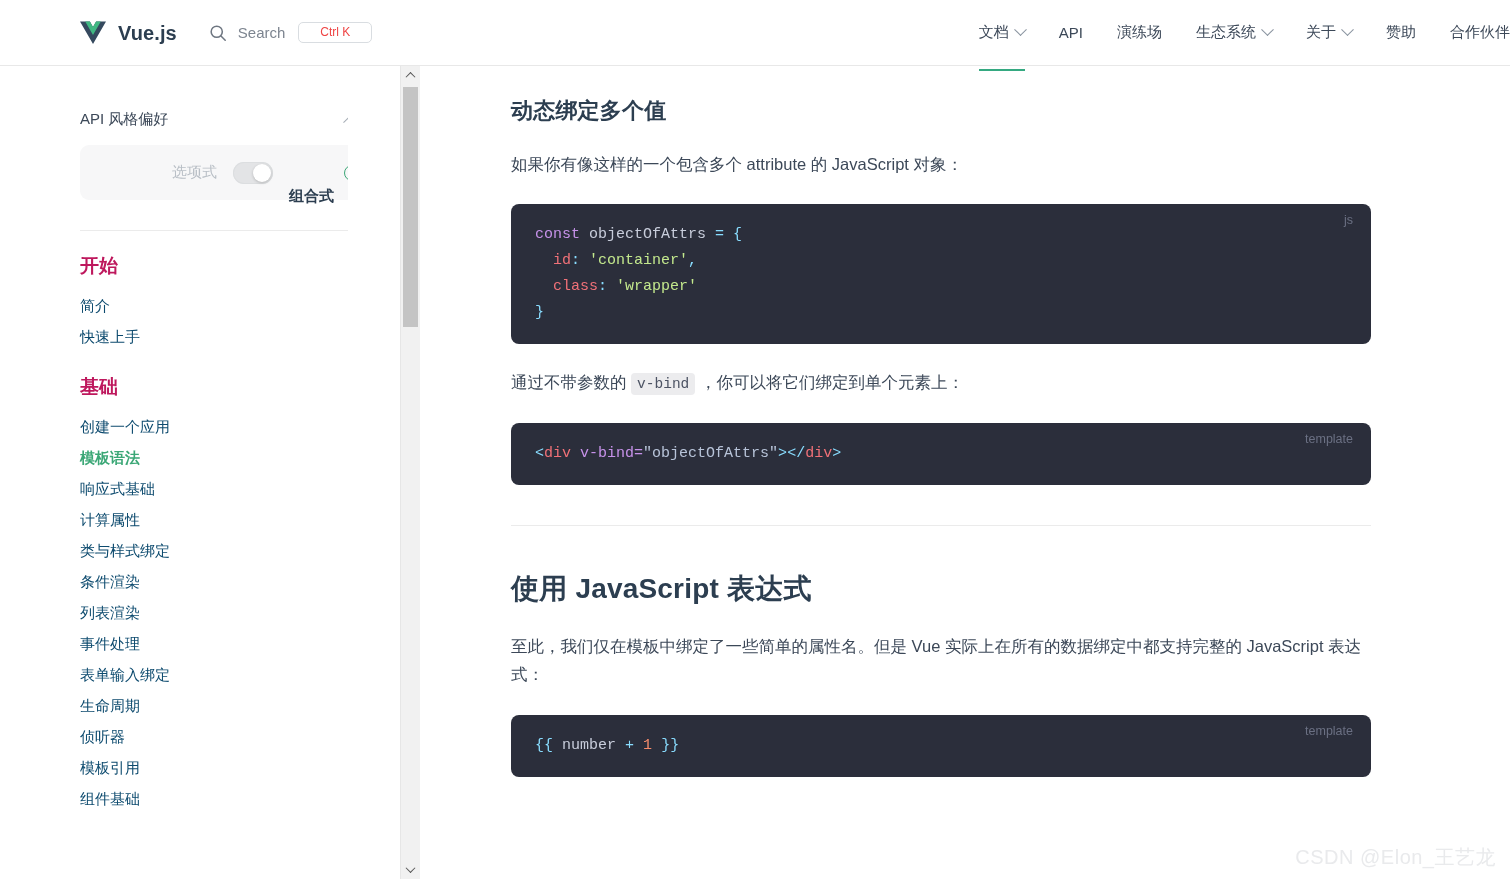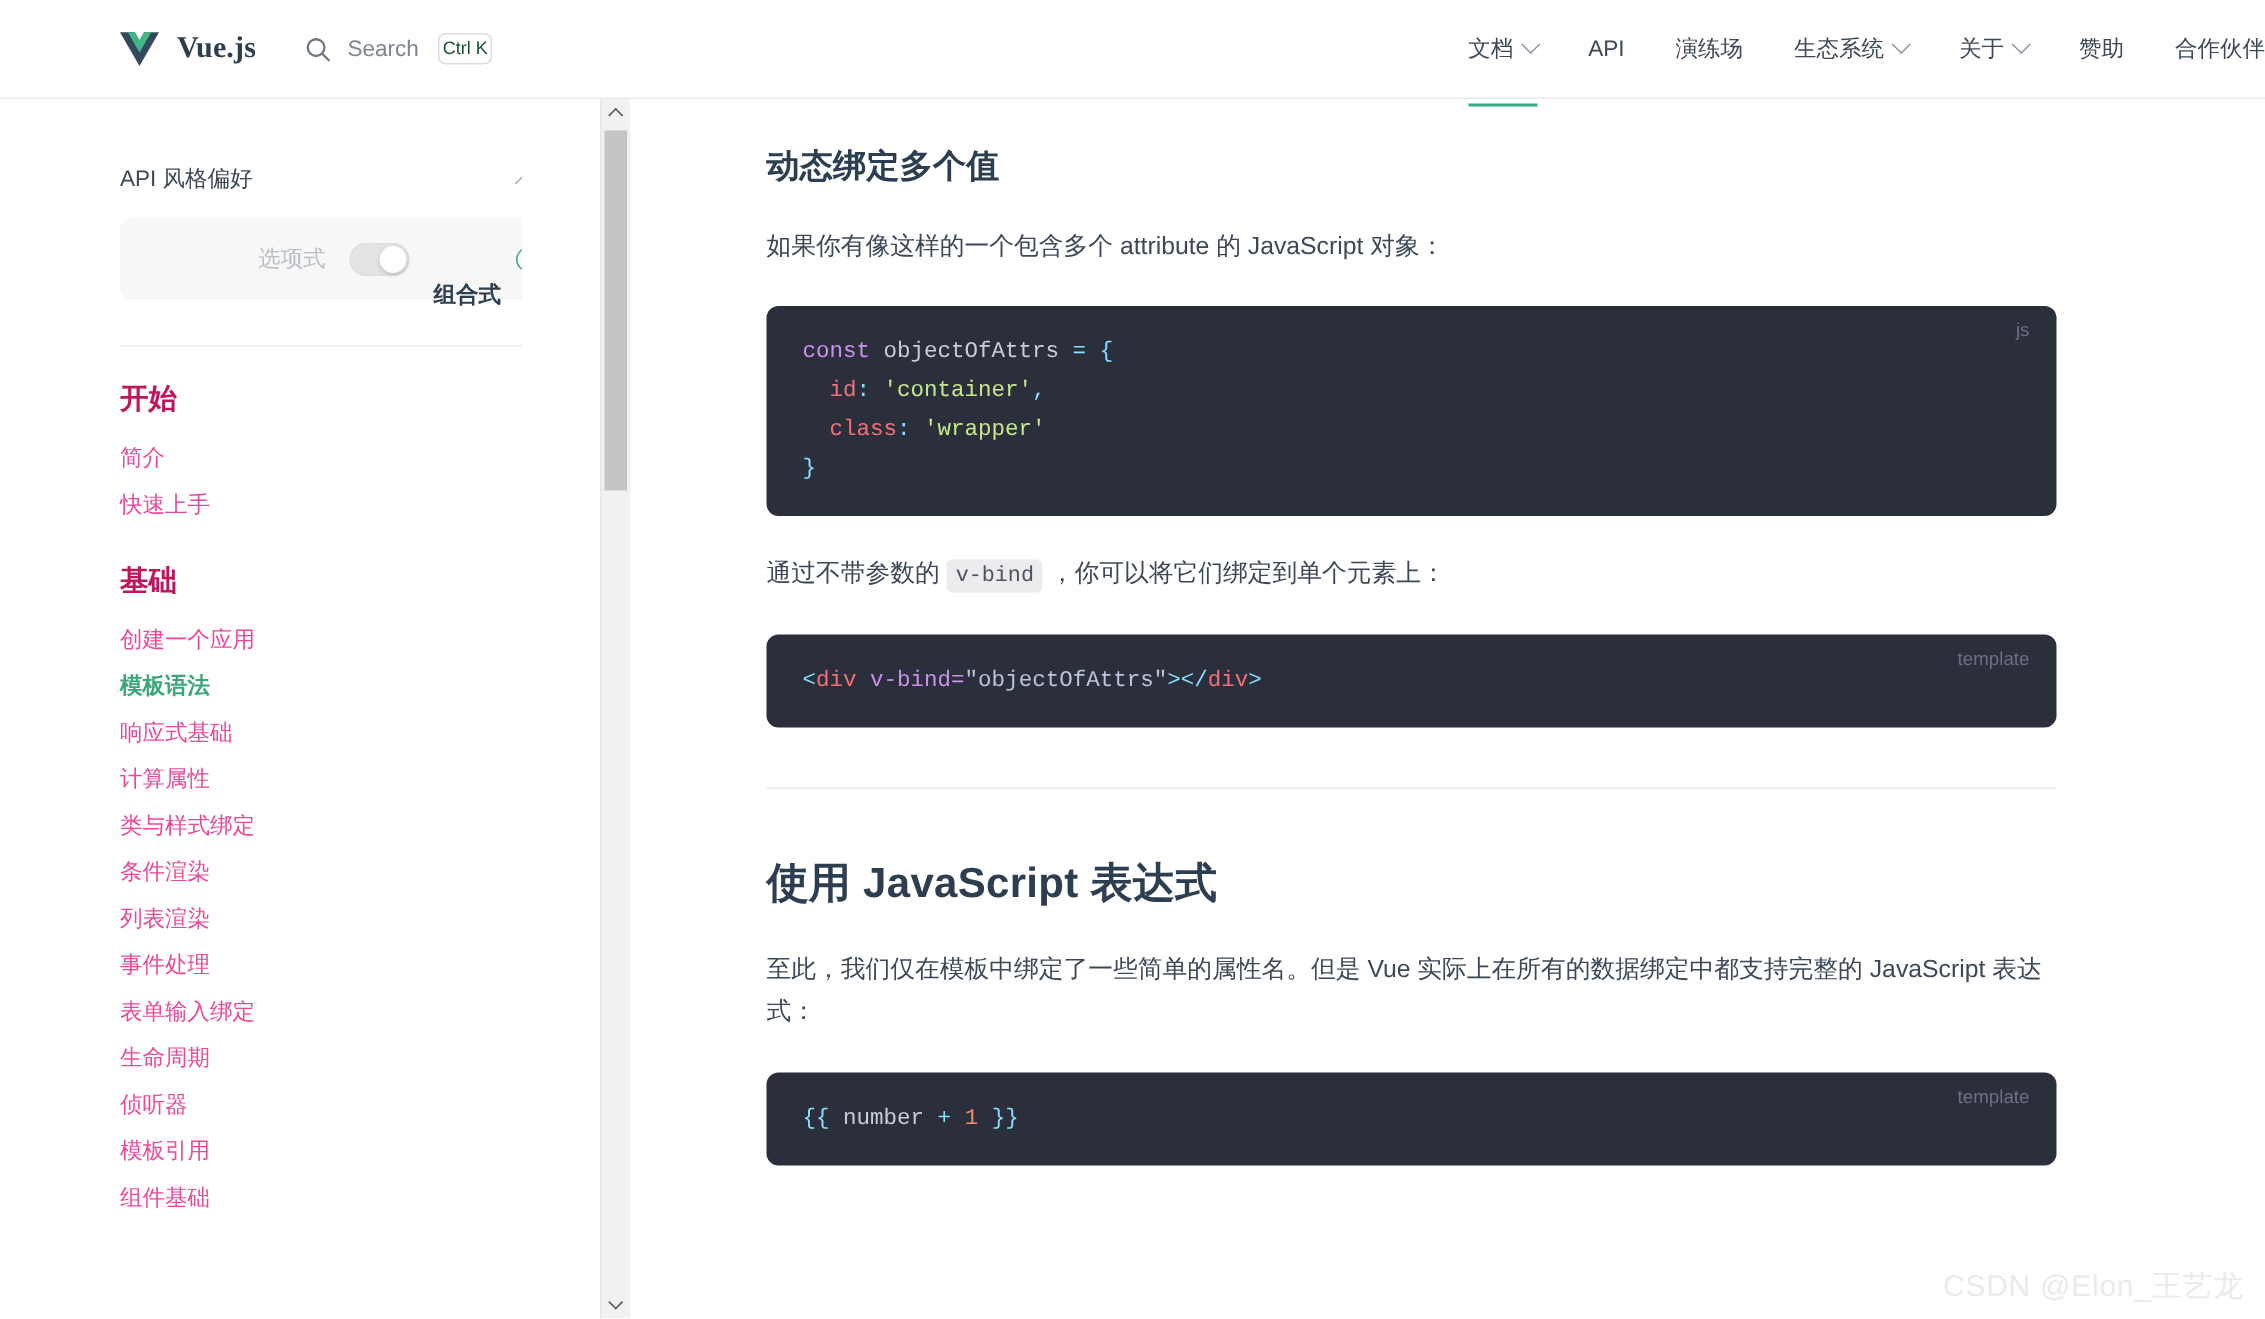--- a/index.html
+++ b/index.html
@@ -10,37 +10,37 @@
     overflow:hidden;
   }
   body { position:relative; }
 
   
   .header {
     position:absolute; top:0; left:0; width:1510px; height:66px;
     background:#ffffff; border-bottom:1px solid #e8e8e8;
     display:flex; align-items:center; z-index:20;
   }
-  .brand { display:flex; align-items:flex-start; margin-left:80px;font-family:Liberation Serif, serif; }
+  .brand { display:flex; align-items:flex-end; margin-left:80px; }
   .brand-logo { width:26px; height:24px; display:block; }
   .brand-name {
     margin-left:12px; font-size:20px; font-weight:600;
     color:#2c3e50; letter-spacing:.1px;
   }
   .search-box {
     display:flex; align-items:center; margin-left:32px; cursor:pointer;
   }
   .search-icon { width:18px; height:18px; display:block; }
   .search-label {
     margin-left:11px; font-size:15px; color:#7d8590; font-weight:400;
   }
   .kbd {
-    margin-left:13px; font-size:12px; color:#14532d;
+    margin-left:13px; font-size:12px; color:#ef4444;
     border:1px solid #d9dde1; border-radius:5px;
-    padding:3px 2px 4px; line-height:1; background:#fff;
+    padding:3px 21px 4px; line-height:1; background:#fff;
     font-family:"Liberation Sans",sans-serif;
   }
 
   .nav { margin-left:auto; display:flex; align-items:center; height:66px; }
   .nav-item {
     position:relative; display:flex; align-items:center; height:76px;
     padding:0 0 0 0; margin-right:34px; cursor:pointer;
     font-size:15px; color:#3c4858; font-weight:500;
   }
   .nav-item:last-child { margin-right:0; padding-right:0; }
@@ -95,21 +95,21 @@
     font-weight:600; cursor:pointer;
   }
   .side-divider {
     margin:30px 0 0 80px; width:280px; height:1px; background:#ebebeb;
   }
   .nav-group { margin-left:80px; margin-top:22px; width:290px; }
   .group-title {
     font-size:19px; font-weight:700; color:#be185d; margin-bottom:11px;
   }
   .group-link {
-    display:block; font-size:15px; color:#ec4899;
+    display:block; font-size:15px; color:#0c4a6e;
     padding:8px 0; cursor:pointer; line-height:1;
   }
   .group-link.active { color:#3ba776; font-weight:700; }
 
   
   .scrollbar {
     position:absolute; top:66px; left:400px; width:20px; height:813px;
     background:#f1f1f1; border-left:1px solid #e6e6e6; z-index:15;
   }
   .sb-btn {

